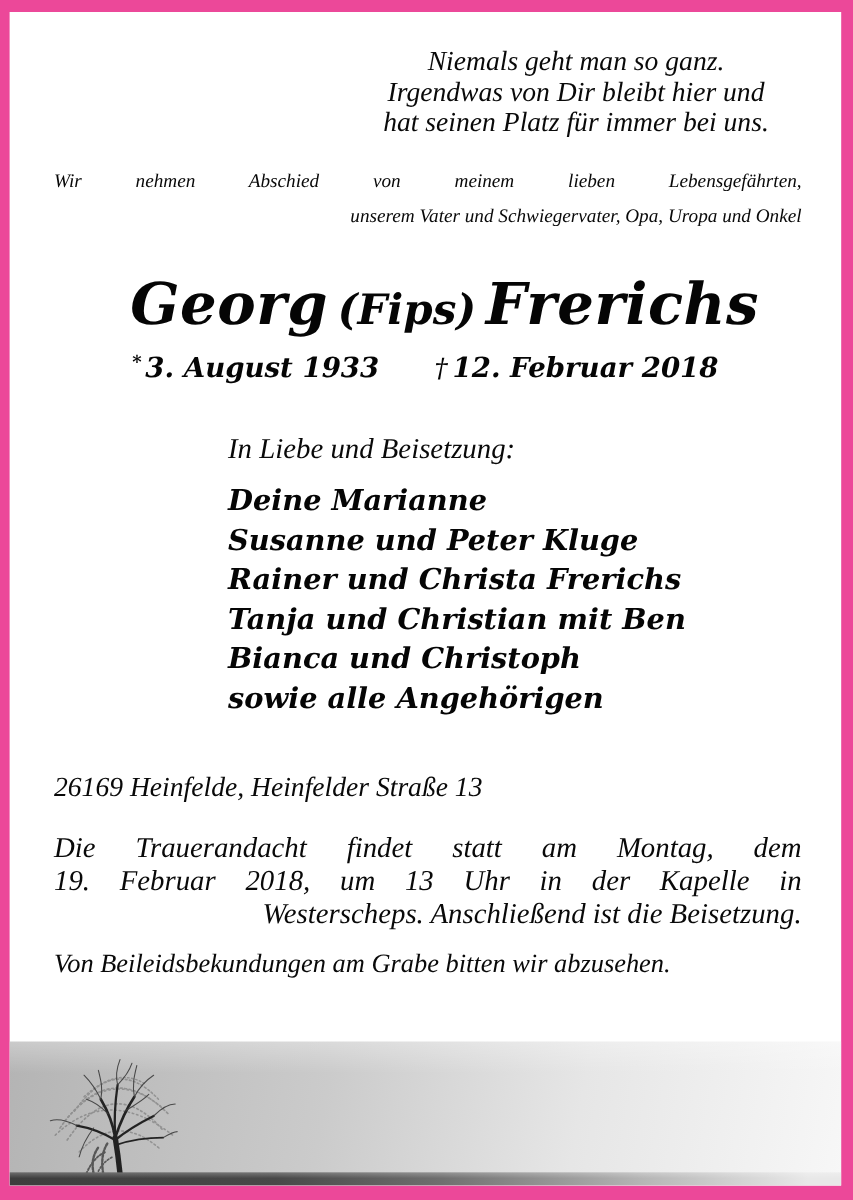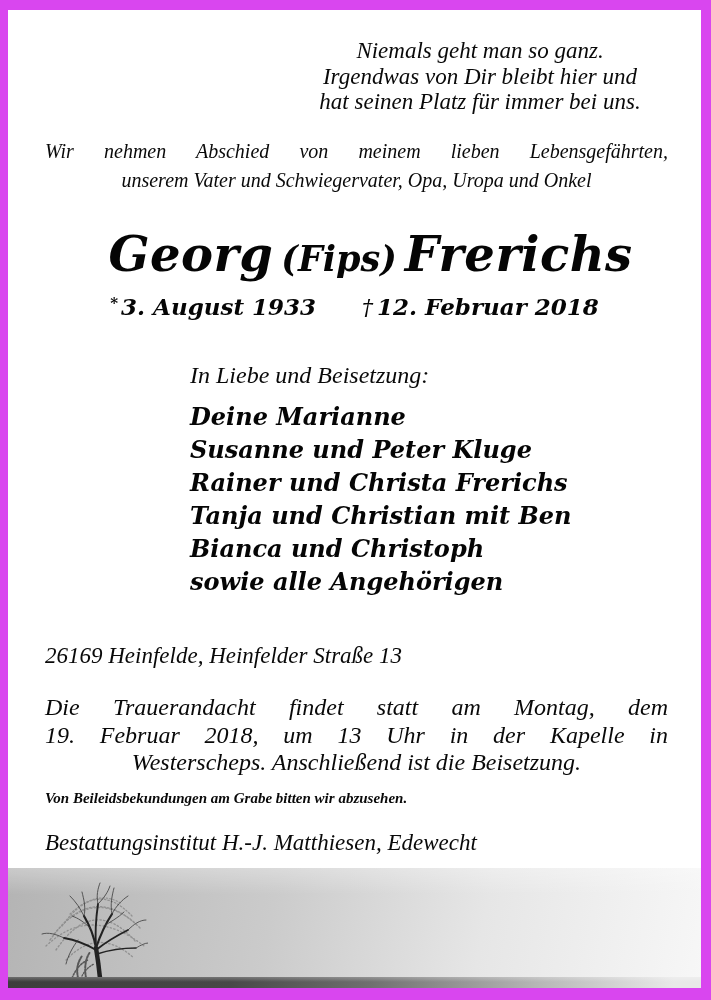--- a/index.html
+++ b/index.html
@@ -1,47 +1,47 @@
 <!DOCTYPE html>
 <html><head>
 <meta charset="utf-8">
 <title>Traueranzeige</title>
 <style>
   html,body {margin:0; padding:0; background:#000;}
-  .page {position:relative; width:711px; height:1000px; background:#d946ef; overflow:hidden;}
+  .page {position:relative; width:711px; height:1000px; background:#ec4899; overflow:hidden;}
   .content {position:absolute; left:8px; top:10px; right:10px; bottom:12px; background:#fff; overflow:hidden; color:#060606;}
 
   .body-txt {font-family:"Liberation Serif", serif; font-style:italic; color:#090909;}
   .heavy {font-family:"DejaVu Serif", serif; font-style:italic; font-weight:bold; color:#050505;}
 
   .quote {position:absolute; top:28px; left:283px; width:378px; text-align:center;
           font-size:23px; line-height:25.5px;}
 
-  .intro {position:absolute; top:127px; left:37px; width:623px; font-size:20px; line-height:29px;}
+  .intro {position:absolute; top:127px; left:37px; width:623px; font-size:16px; line-height:29px;}
   .jline {text-align:justify; text-align-last:justify; white-space:nowrap;}
-  .lline {text-align:center; white-space:nowrap;}
+  .lline {text-align:right; white-space:nowrap;}
 
   .name {position:absolute; top:201px; left:0; width:100%; margin:16px; text-align:center;
          font-size:48px; line-height:54px; letter-spacing:0.5px;}
   .nick {font-size:35px; margin:0 8px; letter-spacing:0;}
 
   .dates {position:absolute; top:283px; left:0; width:100%; text-align:center; font-size:23px;}
   .bsym {font-size:15px; vertical-align:7px; margin-right:3px;}
   .dsym {font-size:22px; margin-right:4px; font-weight:normal;}
   .death-group {margin-left:38px;}
 
   .salutation {position:absolute; top:352px; left:182px; font-size:24px;}
 
   .mourners {position:absolute; top:390px; left:182px; font-size:24px; line-height:33px;}
 
   .address {position:absolute; top:633px; left:37px; font-size:23px;}
 
   .service {position:absolute; top:684px; left:37px; width:623px; font-size:24px; line-height:27.5px;}
 
-  .condolence {position:absolute; top:780px; left:37px; font-size:15px;font-weight:bold;}
+  .condolence {position:absolute; top:780px; left:37px; font-size:22px;}
 
   .funeral {position:absolute; top:820px; left:37px; font-size:23px;}
 
   .photo {position:absolute; left:0; right:0; bottom:0; height:120px;
           background:
             linear-gradient(to bottom, rgba(255,255,255,0.30), rgba(255,255,255,0) 22%),
             linear-gradient(100deg, #b4b4b4, #cbcbcb 38%, #e6e6e6 68%, #f7f7f7 100%);}
   .ground {position:absolute; left:0; right:0; bottom:0; height:11px;
            background:
              linear-gradient(to bottom, rgba(255,255,255,0.25), rgba(0,0,0,0) 45%),
@@ -86,21 +86,20 @@
     <div class="address body-txt">26169 Heinfelde, Heinfelder Straße 13</div>
 
     <div class="service body-txt">
       <div class="jline">Die Trauerandacht findet statt am Montag, dem</div>
       <div class="jline">19. Februar 2018, um 13 Uhr in der Kapelle in</div>
       <div class="lline">Westerscheps. Anschließend ist die Beisetzung.</div>
     </div>
 
     <div class="condolence body-txt">Von Beileidsbekundungen am Grabe bitten wir abzusehen.</div>
 
-    <div class="funeral body-txt">Bestattungsinstitut H.-J. Matthiesen, Edewecht</div>
 
     <div class="photo">
       <svg class="tree" viewBox="0 0 114 100" xmlns="http://www.w3.org/2000/svg">
         <defs>
           <filter id="soften" x="-10%" y="-10%" width="120%" height="120%">
             <feGaussianBlur stdDeviation="0.35"></feGaussianBlur>
           </filter>
         </defs>
         <g filter="url(#soften)">
 

